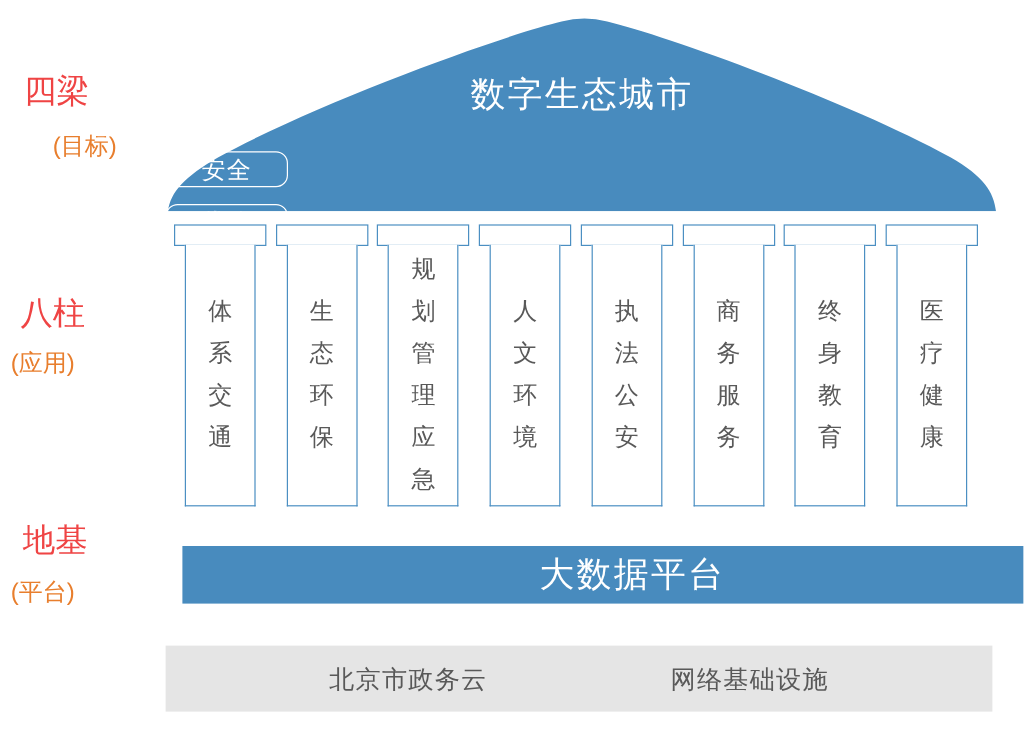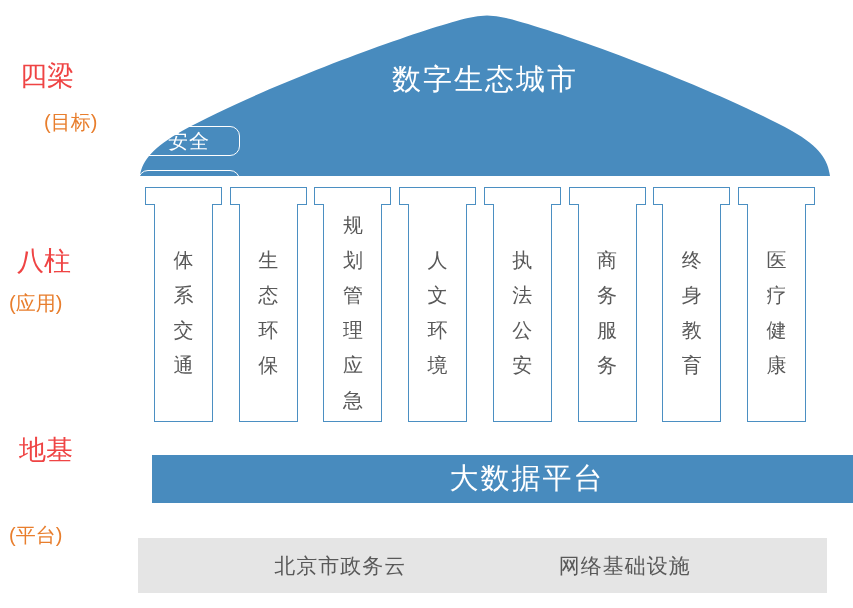--- a/index.html
+++ b/index.html
@@ -8,21 +8,21 @@
     font-family:"Liberation Sans","DejaVu Sans",sans-serif;
   }
   
   .side-title{position:absolute;color:#ef4444;font-size:27px;line-height:1;white-space:nowrap;}
   .side-sub{position:absolute;color:#E87E2D;font-size:20px;line-height:1;white-space:nowrap;}
   #beams-title{left:20px;top:63px;}
   #beams-sub{left:9px;top:112px;margin-left:35px;}
   #pillars-title{left:17px;top:248px;}
   #pillars-sub{left:9px;top:293px;}
   #foundation-title{left:19px;top:437px;}
-  #foundation-sub{left:9px;top:484px;margin-top:41px;}
+  #foundation-sub{left:9px;top:484px;}
   
   .roof-svg{position:absolute;left:138px;top:10px;width:694px;height:166px;}
   .roof-title{
     position:absolute;left:138px;top:62px;width:694px;text-align:center;
     color:#fff;font-size:29px;letter-spacing:2px;line-height:1.2;
   }
   .badge-row{
     position:absolute;left:138px;top:126px;width:694px;
     display:flex;justify-content:center;gap:14px;flex-direction:column;
   }

